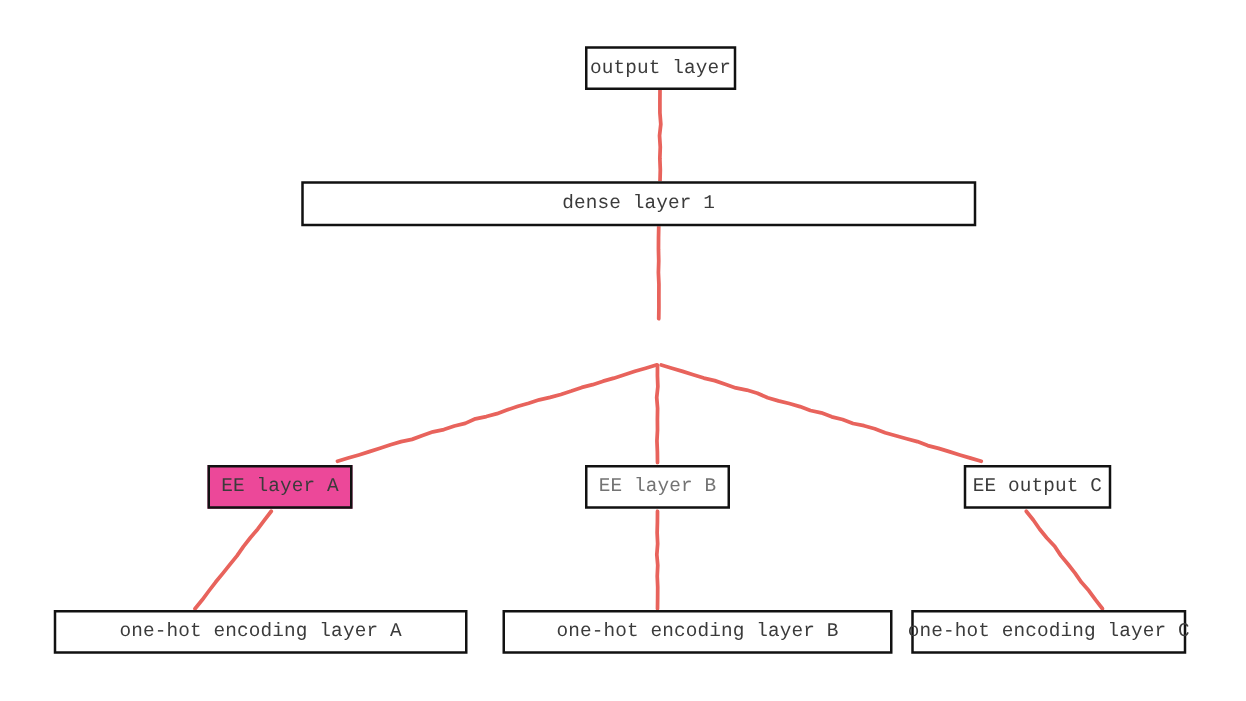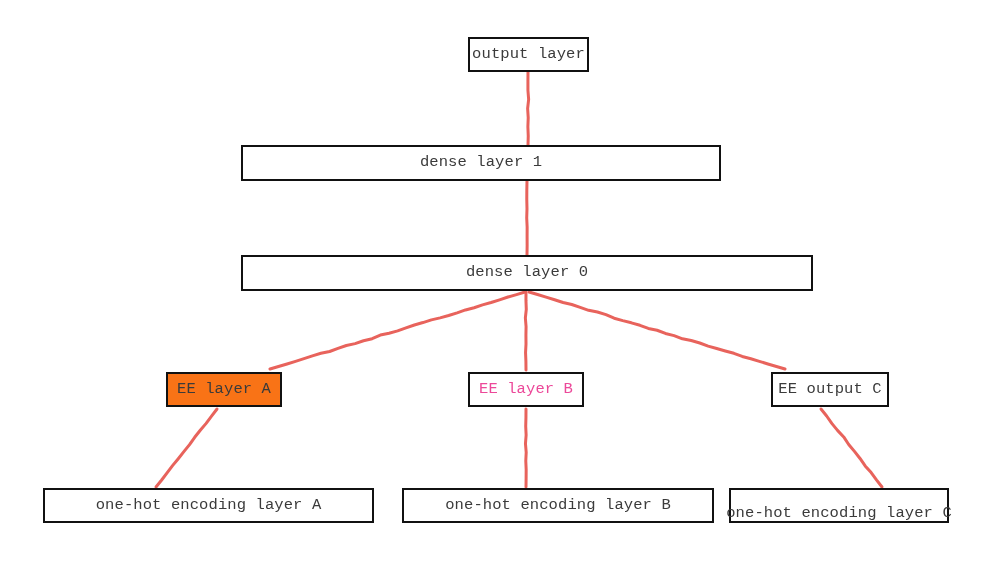--- a/index.html
+++ b/index.html
@@ -49,37 +49,34 @@
       <path d="M249.00 369.00L257.50 366.44L266.03 363.96L274.51 361.32L282.98 358.66L291.40 355.82L299.91 353.31L308.64 351.50L316.98 348.41L325.37 345.46L334.09 343.64L342.50 340.78L351.15 338.69L359.33 335.07L368.05 333.25L376.62 330.91L384.98 327.85L393.38 324.96L401.93 322.56L410.38 319.85L419.07 317.90L427.64 315.55L436.10 312.85L444.49 309.93L453.10 307.73L461.53 304.93L470.08 302.53L478.54 299.82L486.97 297.03L495.50 294.58L504.00 292.00" stroke="#e8635c" stroke-width="3" stroke-linecap="round" stroke-linejoin="round" fill="none"></path>
       <path d="M505.00 370.00L504.91 361.33L504.55 352.67L505.00 344.00L504.92 335.33L505.07 326.67L504.37 318.00L505.28 309.33L504.96 300.67L505.00 292.00" stroke="#e8635c" stroke-width="3" stroke-linecap="round" stroke-linejoin="round" fill="none"></path>
       <path d="M764.00 369.00L755.45 366.49L746.91 363.94L738.39 361.33L729.87 358.73L721.24 356.47L712.90 353.28L704.29 350.95L695.70 348.56L687.12 346.15L678.77 342.98L670.20 340.56L661.43 338.78L653.07 335.64L644.42 333.45L636.07 330.25L627.32 328.42L618.96 325.28L610.39 322.82L601.74 320.66L593.16 318.23L584.95 314.59L576.42 312.03L567.62 310.33L559.19 307.45L550.77 304.51L542.08 302.45L533.59 299.74L525.07 297.12L516.54 294.54L508.00 292.00" stroke="#e8635c" stroke-width="3" stroke-linecap="round" stroke-linejoin="round" fill="none"></path>
       <path d="M135.00 487.00L140.68 480.02L146.06 472.80L151.54 465.65L157.26 458.69L162.85 451.64L168.55 444.67L173.70 437.27L179.27 430.20L185.14 423.37L190.55 416.17L196.00 409.00" stroke="#e8635c" stroke-width="3" stroke-linecap="round" stroke-linejoin="round" fill="none"></path>
       <path d="M505.00 487.00L505.11 478.33L505.17 469.67L504.79 461.00L505.20 452.33L504.46 443.67L505.13 435.00L504.71 426.33L504.94 417.67L505.00 409.00" stroke="#e8635c" stroke-width="3" stroke-linecap="round" stroke-linejoin="round" fill="none"></path>
       <path d="M861.00 487.00L855.46 479.91L850.16 472.62L844.17 465.88L839.03 458.47L833.47 451.39L827.69 444.49L822.72 436.94L816.51 430.37L810.79 423.41L805.65 416.01L800.00 409.00" stroke="#e8635c" stroke-width="3" stroke-linecap="round" stroke-linejoin="round" fill="none"></path>
     </svg>
 <div class="node" style="left: 447px; top: 37px; width: 121px; height: 35px; border-color: rgb(17, 17, 17); background: rgb(255, 255, 255); color: rgb(59, 59, 59);">
       <span>output layer</span>
     </div>
-    <div class="node" style="left: 220px; top: 145px; width: 480px; height: 36px; border-color: rgb(17, 17, 17); background: rgb(255, 255, 255); color: rgb(59, 59, 59);">
+    <div class="node" style="left: 220px; top: 145px; width: 540px; height: 36px; border-color: rgb(17, 17, 17); background: rgb(255, 255, 255); color: rgb(59, 59, 59);">
       <span>dense layer 1</span>
     </div>
-    <div class="node" style="left: 220px; top: 255px; width: 572px; height: 36px; border-color: rgb(17, 17, 17); background: rgb(255, 255, 255); color: rgb(59, 59, 59);">
-      <span>dense layer 0</span>
-    </div>
-    <div class="node" style="left: 145px; top: 372px; width: 116px; height: 35px; border-color: rgb(17, 17, 17); background: #f97316; color: rgb(59, 59, 59);">
+    <div class="node" style="left: 145px; top: 372px; width: 116px; height: 35px; border-color: rgb(17, 17, 17); background: #ec4899; color: rgb(59, 59, 59);">
       <span>EE layer A</span>
     </div>
-    <div class="node" style="left: 447px; top: 372px; width: 116px; height: 35px; border-color: rgb(17, 17, 17); background: rgb(255, 255, 255); color: #ec4899;">
+    <div class="node" style="left: 447px; top: 372px; width: 116px; height: 35px; border-color: rgb(17, 17, 17); background: rgb(255, 255, 255); color: #737373;">
       <span>EE layer B</span>
     </div>
     <div class="node" style="left: 750px; top: 372px; width: 118px; height: 35px; border-color: rgb(17, 17, 17); background: rgb(255, 255, 255); color: rgb(59, 59, 59);">
       <span>EE output C</span>
     </div>
     <div class="node" style="left: 22px; top: 488px; width: 331px; height: 35px; border-color: rgb(17, 17, 17); background: rgb(255, 255, 255); color: rgb(59, 59, 59); justify-content: center;">
       <span>one-hot encoding layer A</span>
     </div>
     <div class="node" style="left: 381px; top: 488px; width: 312px; height: 35px; border-color: rgb(17, 17, 17); background: rgb(255, 255, 255); color: rgb(59, 59, 59);">
       <span>one-hot encoding layer B</span>
     </div>
-    <div class="node" style="left: 708px; top: 488px; width: 220px; height: 35px; border-color: rgb(17, 17, 17); background: rgb(255, 255, 255); color: rgb(59, 59, 59); align-items: flex-end;">
+    <div class="node" style="left: 708px; top: 488px; width: 220px; height: 35px; border-color: rgb(17, 17, 17); background: rgb(255, 255, 255); color: rgb(59, 59, 59);">
       <span>one-hot encoding layer C</span>
     </div>
   </div>
 
 </body></html>

